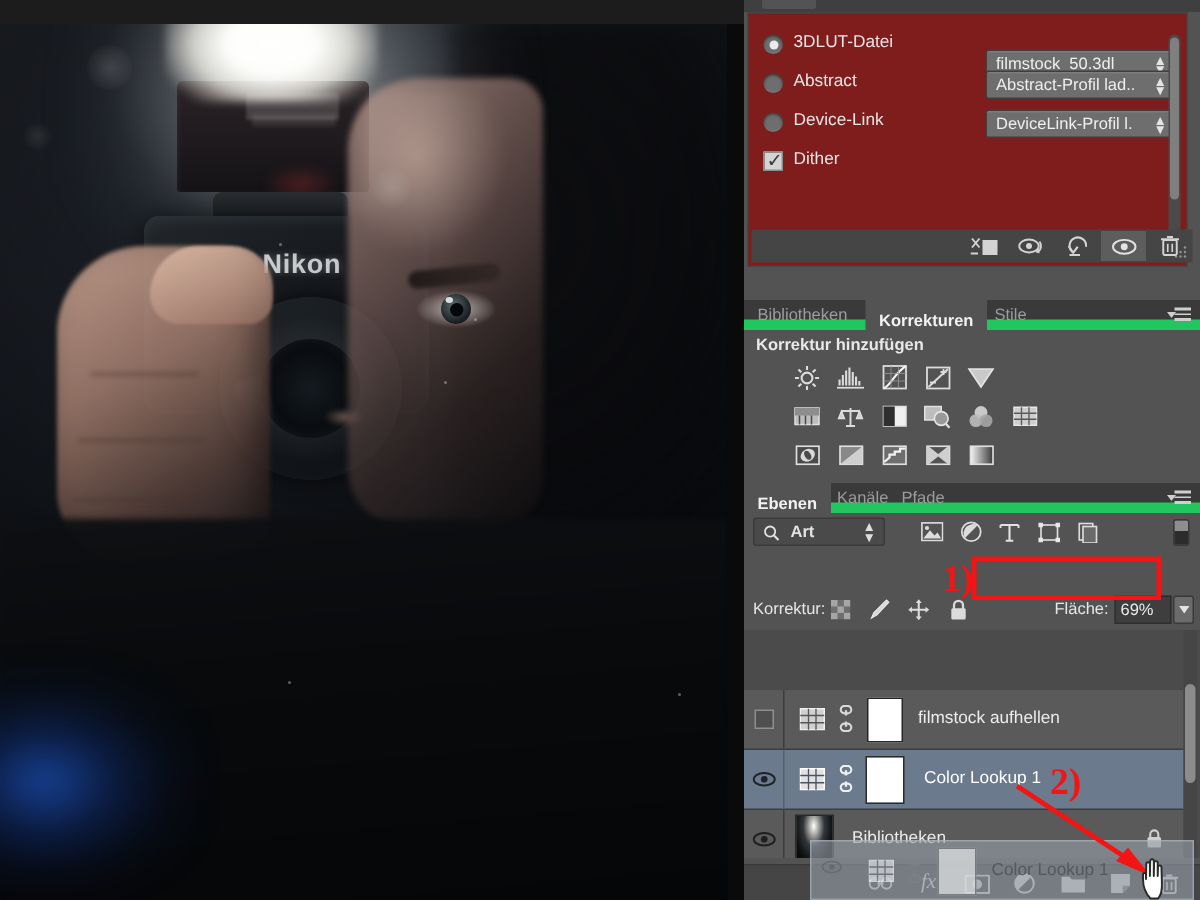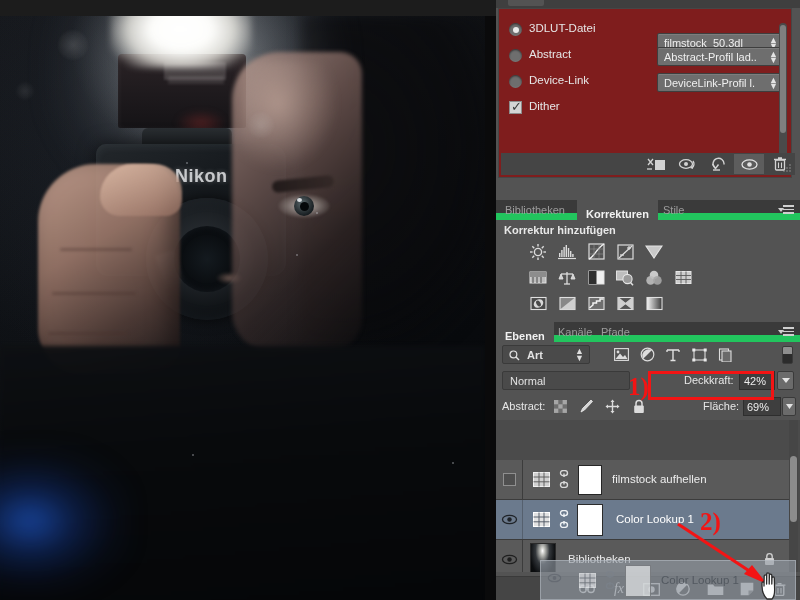--- a/index.html
+++ b/index.html
@@ -892,37 +892,23 @@
       </div>
       <div class="filter-ic" style="left:220px;">
         <svg width="14" height="14" viewBox="0 0 14 14">
           <rect x="1.5" y="1" width="9" height="11" fill="none" stroke="#dcdcdc" stroke-width="1.1"></rect>
           <rect x="4" y="3" width="9" height="11" fill="#6a6a6a" stroke="#dcdcdc" stroke-width="1.1"></rect>
         </svg>
       </div>
       <div class="filter-toggle"></div>
     </div>
 
-    <div class="lp-blend">
-      <div class="blendbox">
-        <span class="lbl">Normal</span>
-      </div>
-      <span class="opac-label">Deckkraft:</span>
-      <div class="opac-field">
-        <span class="v">42%</span>
-      </div>
-      <div class="opac-arrow">
-        <svg width="8" height="5" viewBox="0 0 8 5">
-            <path d="M0 0 L8 0 L4 5 Z" fill="#e4e4e4"></path>
-          </svg>
-      </div>
-    </div>
 
     <div class="lp-fix">
-      <span class="fix-label">Abstract:</span>
+      <span class="fix-label">Korrektur:</span>
       <div class="fix-ic" style="left:56px;">
         <svg width="13" height="13" viewBox="0 0 13 13">
           <rect width="13" height="13" fill="#6e6e6e"></rect>
           <g fill="#a6a6a6">
             <rect x="0" y="0" width="4.3" height="4.3"></rect>
               <rect x="8.6" y="0" width="4.3" height="4.3"></rect>
             <rect x="4.3" y="4.3" width="4.3" height="4.3"></rect>
             <rect x="0" y="8.6" width="4.3" height="4.3"></rect>
               <rect x="8.6" y="8.6" width="4.3" height="4.3"></rect>
           </g>

